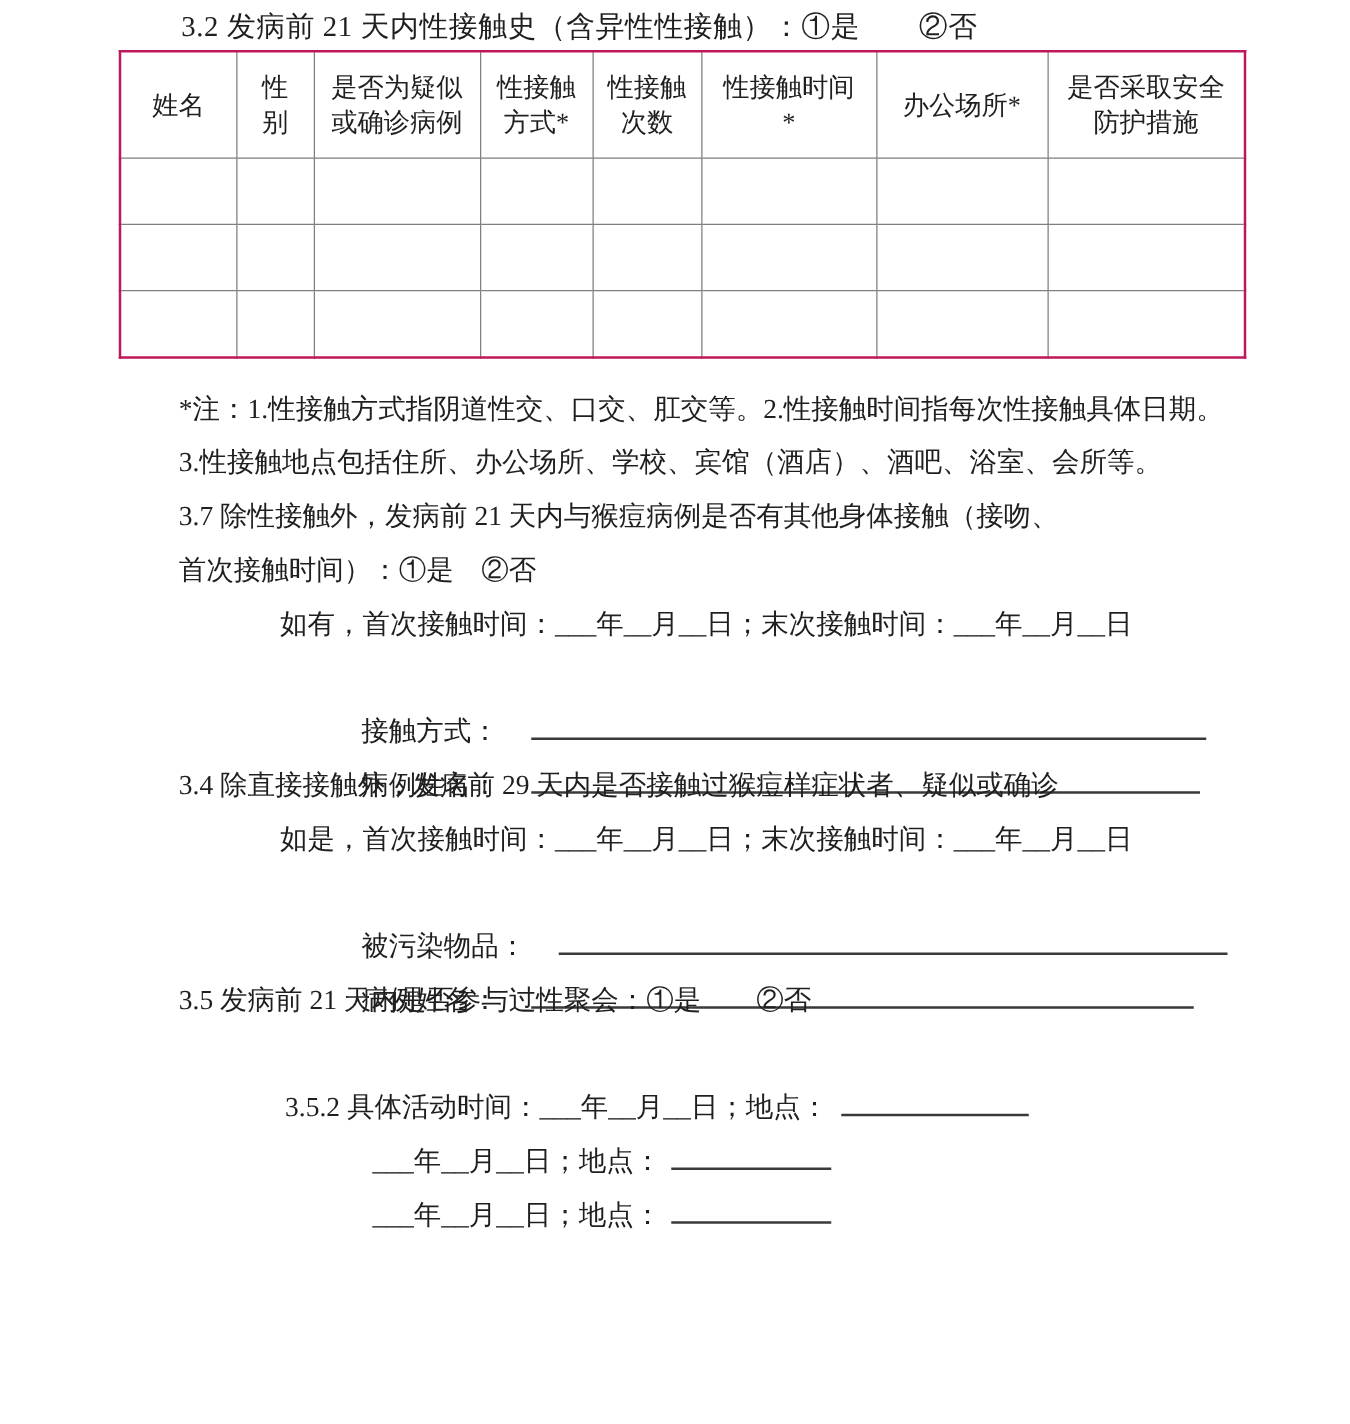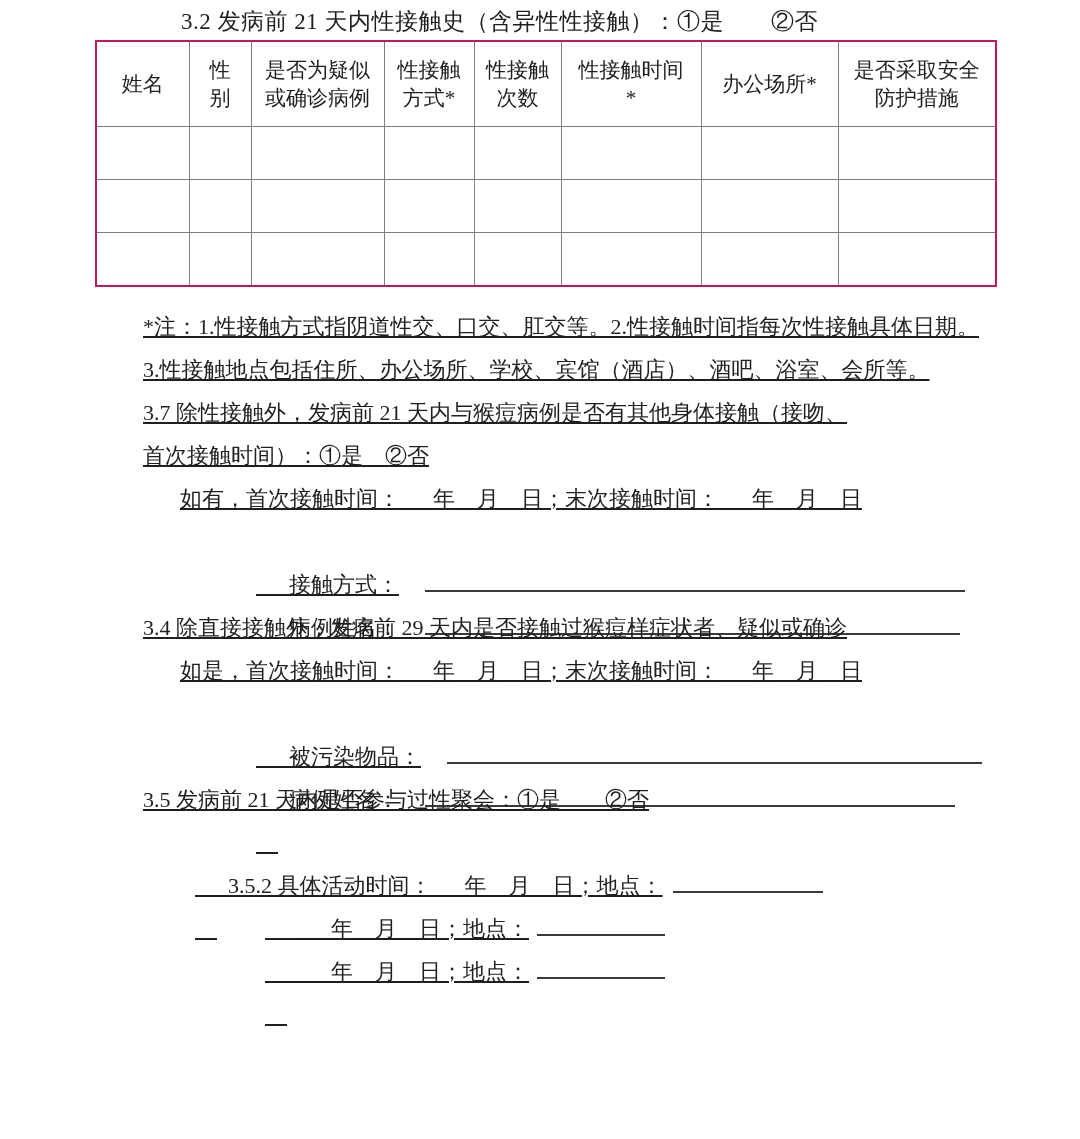--- a/index.html
+++ b/index.html
@@ -17,21 +17,20 @@
     font-size: 22px;
     overflow: hidden;
   }
   .q32-heading {
     position: absolute;
     top: 6px;
     left: 145px;
     font-size: 23px;
     letter-spacing: 0.5px;
     white-space: pre;
-    margin-left: 36px;
   }
   table.contact-table {
     position: absolute;
     top: 40px;
     left: 95px;
     width: 900px;
     border-collapse: collapse;
     table-layout: fixed;
     border: 2px solid #be185d;
   }
@@ -50,29 +49,28 @@
     white-space: pre-line;
   }
   table.contact-table td {
     height: 52px;
   }
   .content {
     position: absolute;
     top: 305px;
     left: 0;
     width: 1080px;
-    text-decoration: underline;
   }
   .line {
     height: 43px;
     line-height: 43px;
     white-space: pre;
   }
   .ind-a { padding-left: 143px; }  
-  .ind-b { padding-left: 180px; }  
+  .ind-b { padding-left: 180px; margin-left: 44px; }  
   .ind-c { padding-left: 256px; }  
   .ind-d { padding-left: 195px; }  
   .ind-e { padding-left: 265px; }  
   .fill {
     display: inline-block;
     height: 16px;
     border-bottom: 2px solid #3a3a3a;
     vertical-align: baseline;
   }
   .fill-q33mode { width: 540px; margin-left: 26px; }

